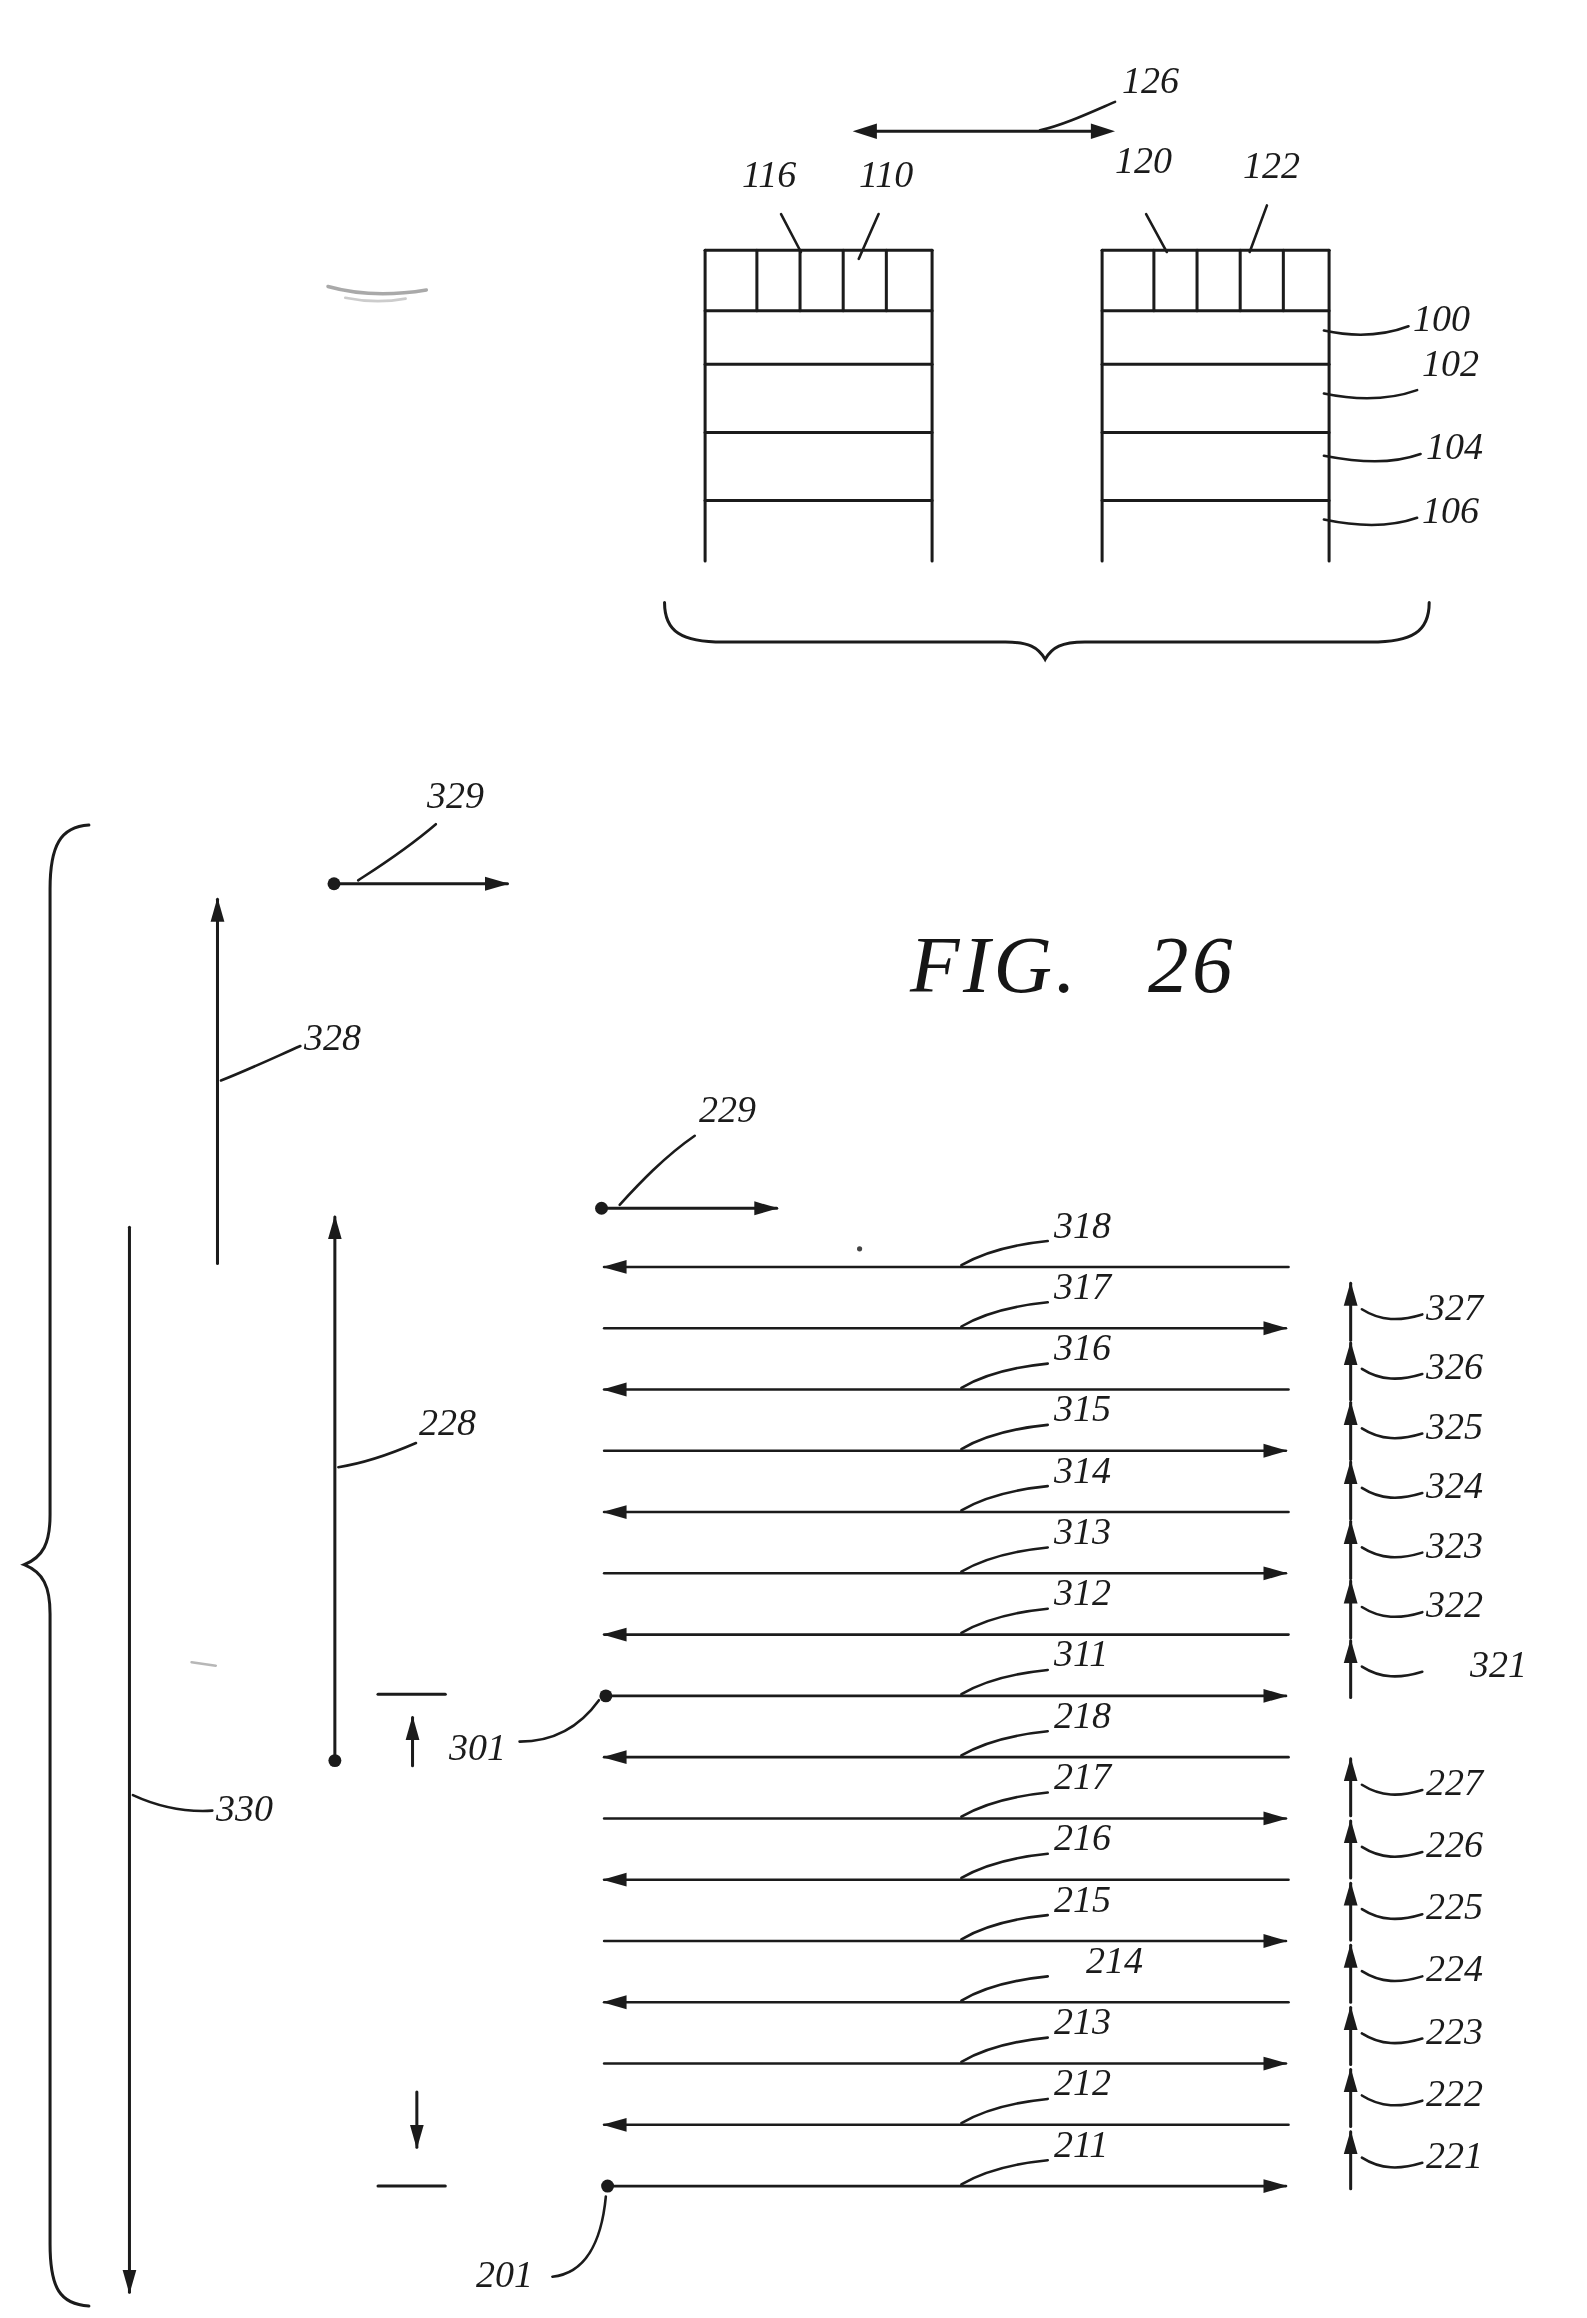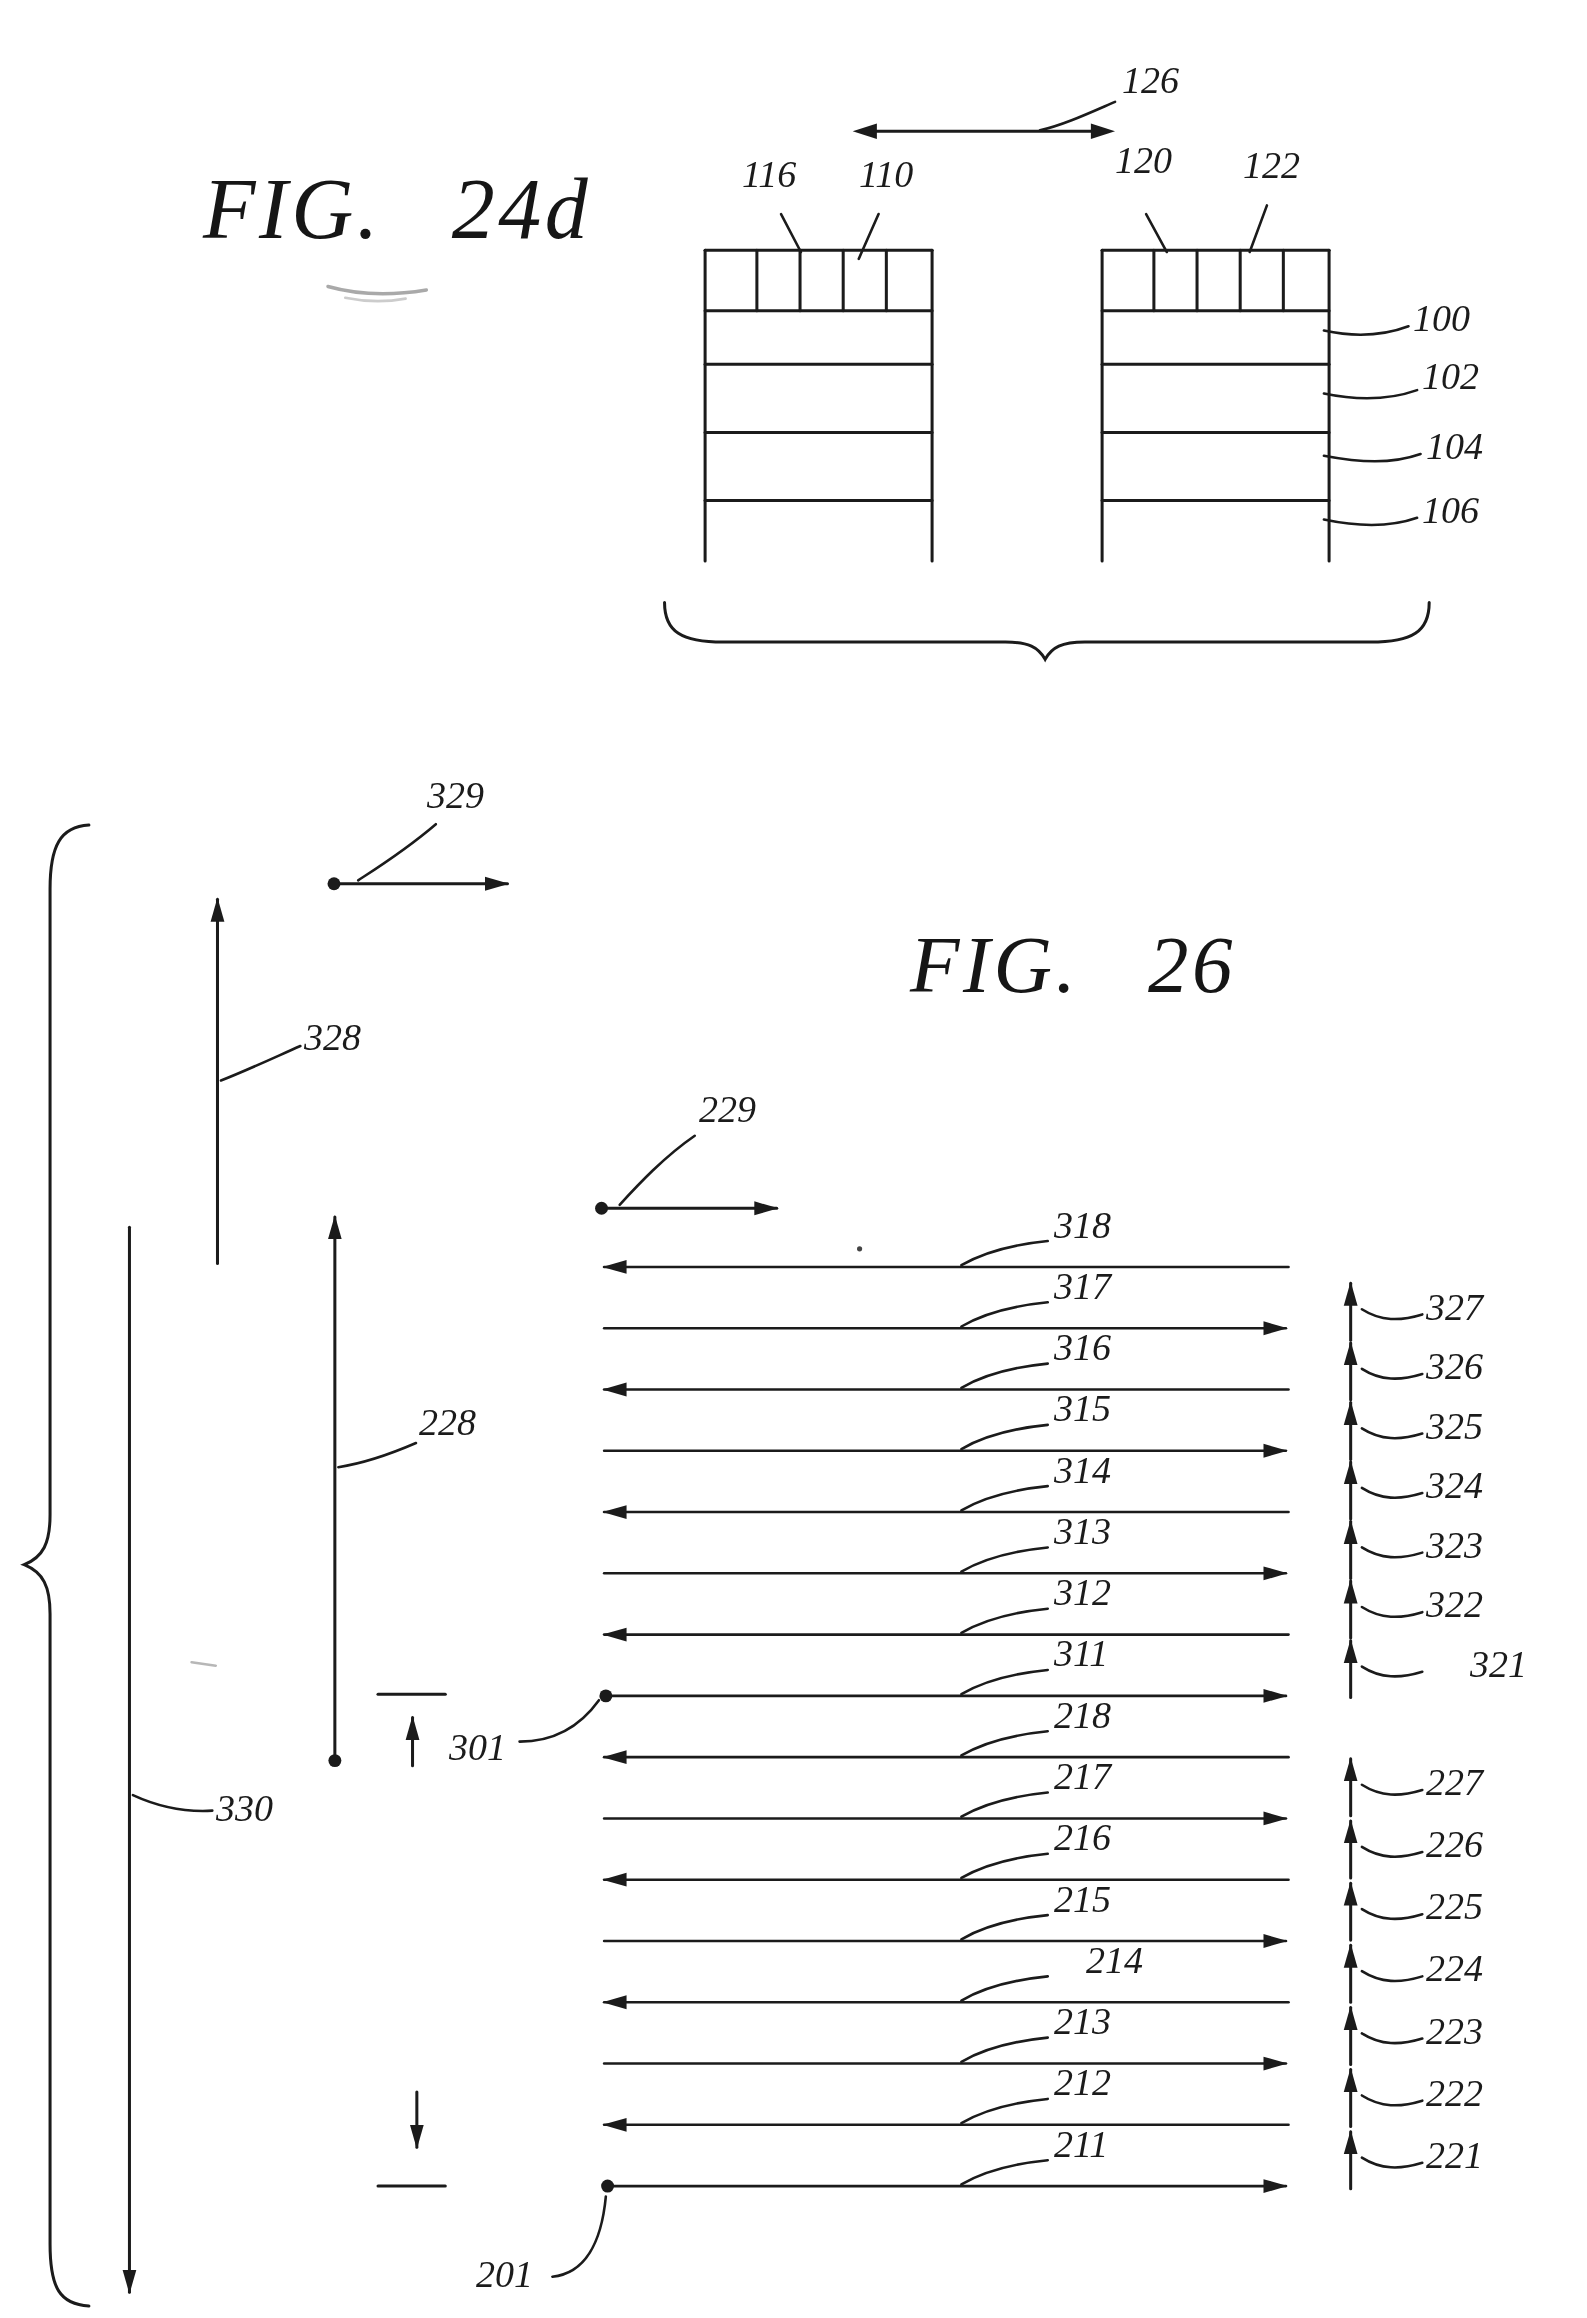--- a/index.html
+++ b/index.html
@@ -201,30 +201,29 @@
         <path d="M1648,2434 C1622,2442 1600,2442 1578,2428"></path>
         <path d="M1648,2506 C1622,2514 1600,2514 1578,2500"></path>
       </g>
 
       <g stroke="#999" stroke-width="3" opacity="0.7">
         <line x1="222" y1="1926" x2="250" y2="1930"></line>
       </g>
     </g>
   </svg>
 
-  <div class="title" style="left:203px; top:166px;">FIG. 24d</div>
   <div class="title small" style="left:910px; top:925px;">FIG. 26</div>
 
   <div class="lbl" style="left:1122px; top:60px;">126</div>
   <div class="lbl" style="left:742px; top:154px;">116</div>
   <div class="lbl" style="left:859px; top:154px;">110</div>
   <div class="lbl" style="left:1115px; top:140px;">120</div>
   <div class="lbl" style="left:1243px; top:145px;">122</div>
   <div class="lbl" style="left:1413px; top:298px;">100</div>
-  <div class="lbl" style="left:1422px; top:356px;">102</div>
+  <div class="lbl" style="left:1422px; top:343px;">102</div>
   <div class="lbl" style="left:1426px; top:426px;">104</div>
   <div class="lbl" style="left:1422px; top:490px;">106</div>
 
   <div class="lbl" style="left:427px; top:775px;">329</div>
   <div class="lbl" style="left:304px; top:1017px;">328</div>
   <div class="lbl" style="left:699px; top:1089px;">229</div>
   <div class="lbl" style="left:419px; top:1402px;">228</div>
   <div class="lbl" style="left:216px; top:1788px;">330</div>
   <div class="lbl" style="left:449px; top:1719px;margin-top:8px;">301</div>
   <div class="lbl" style="left:476px; top:2254px;">201</div>

